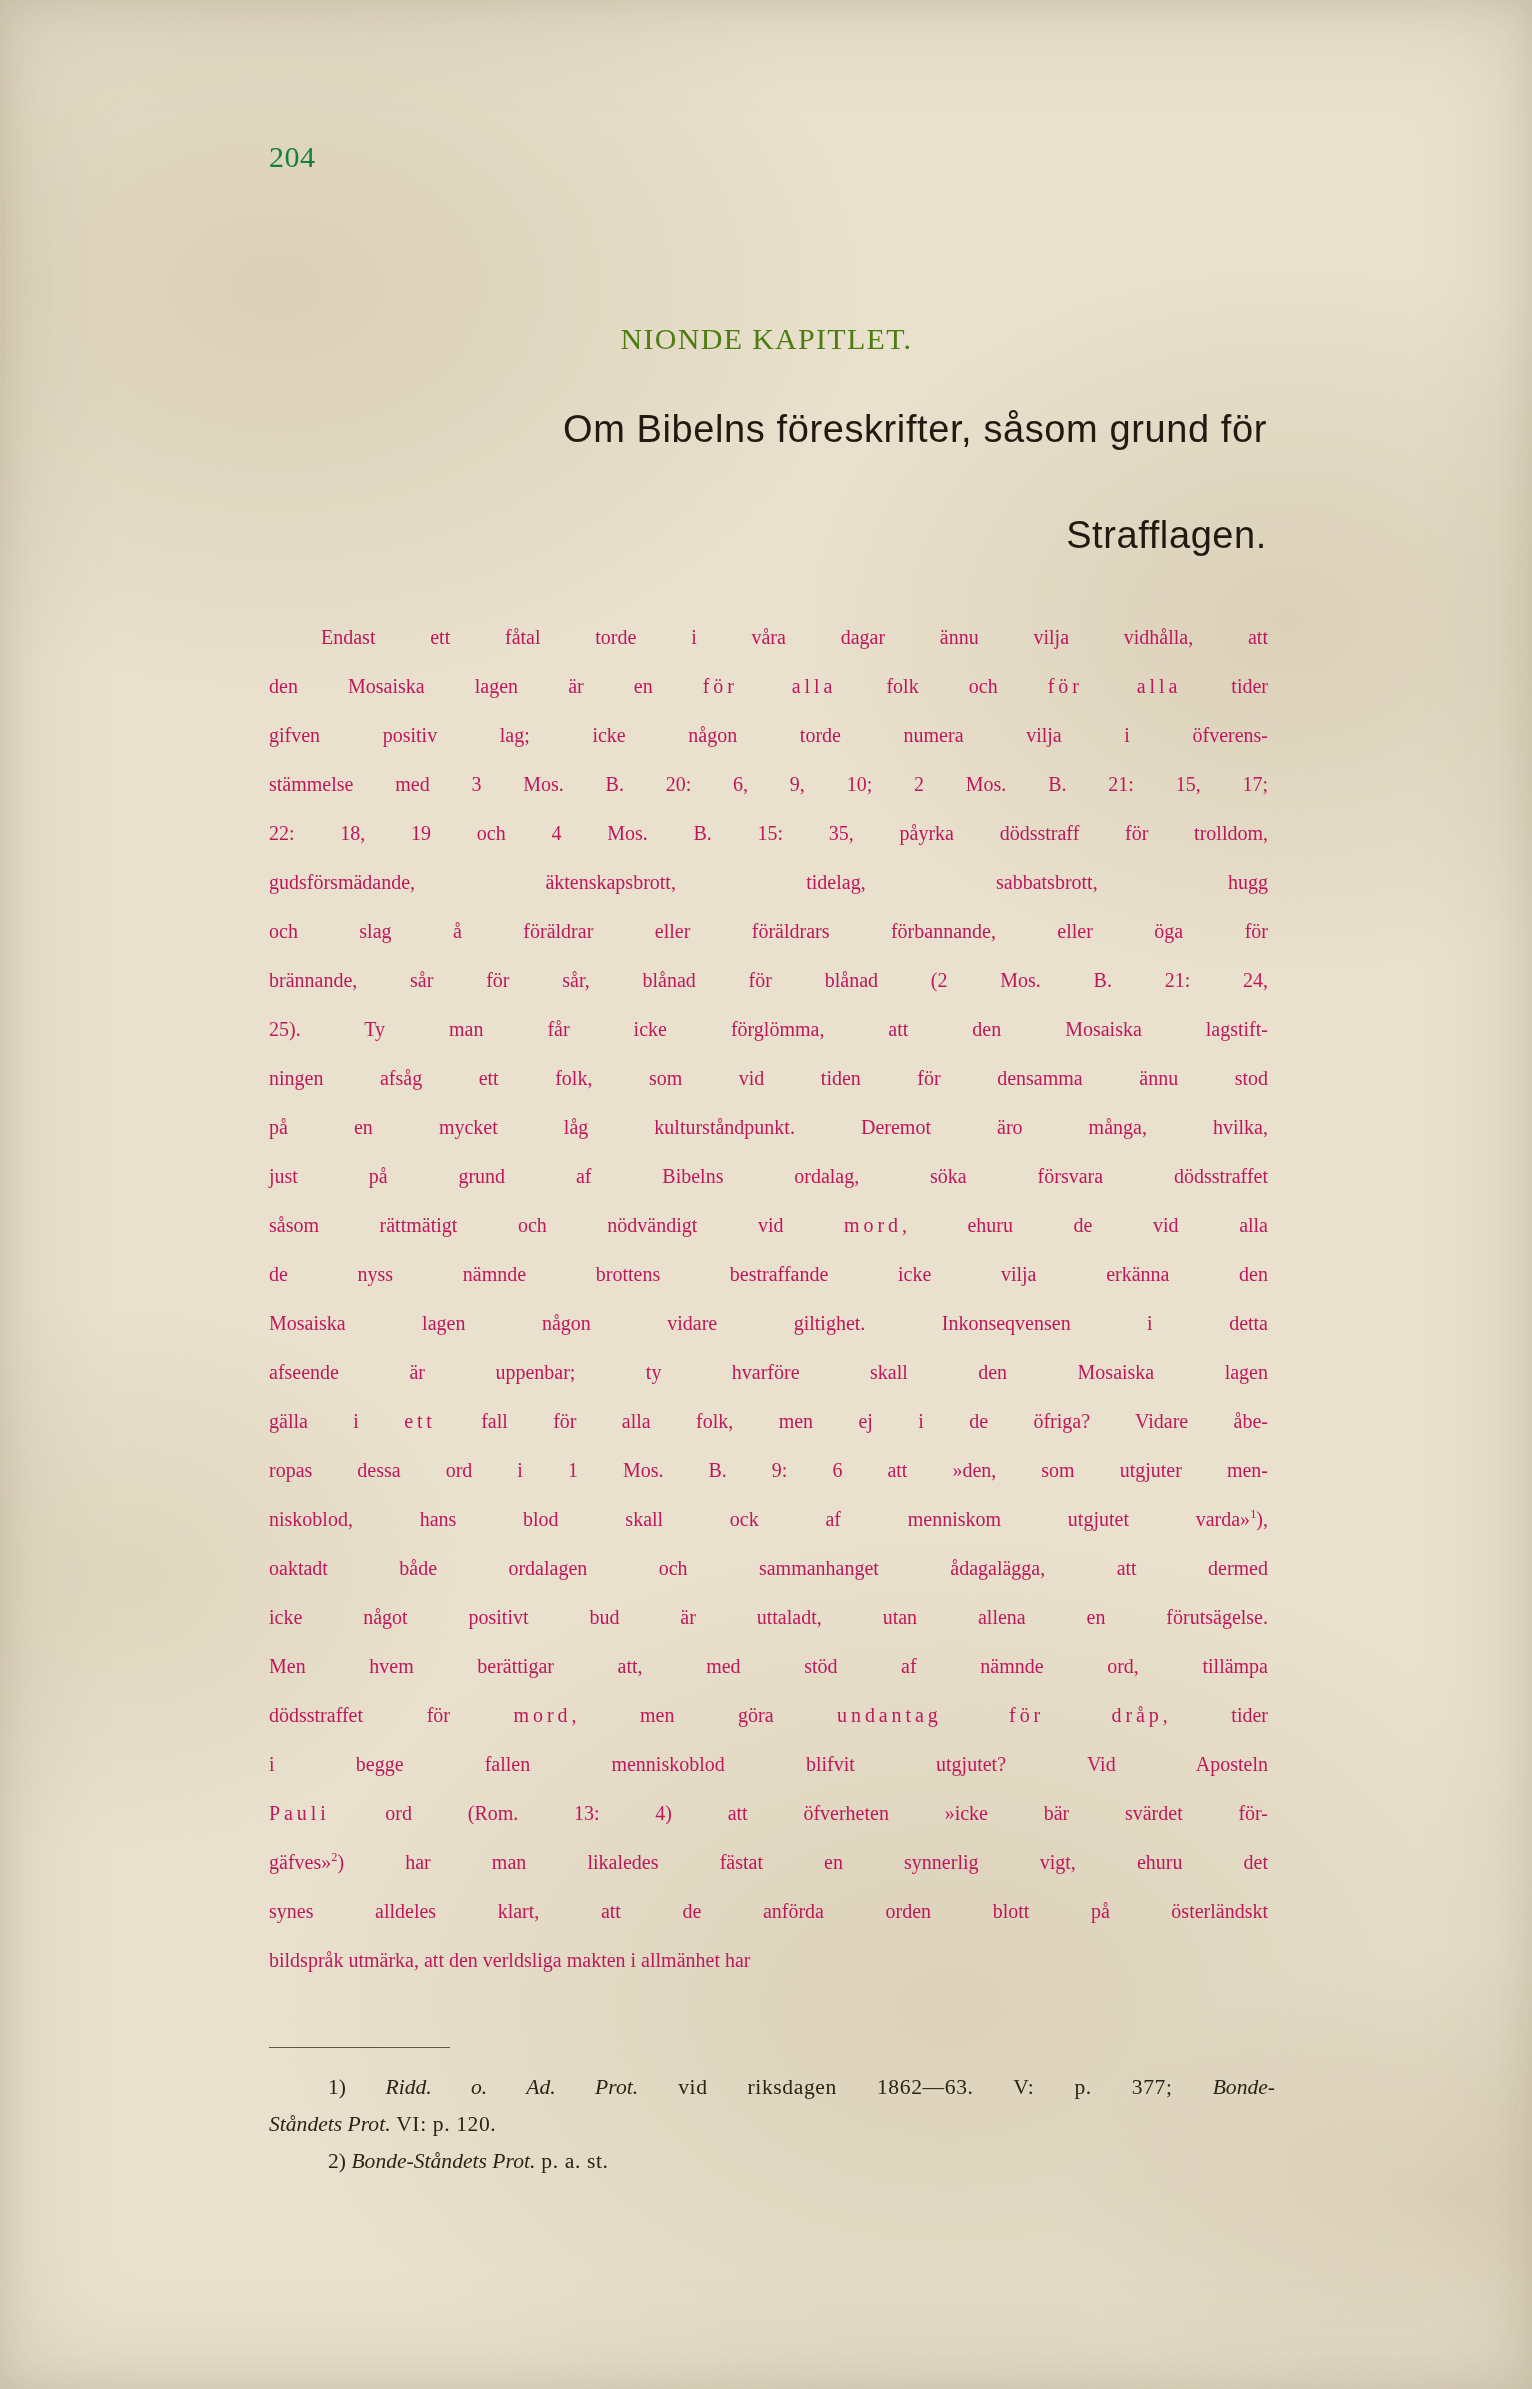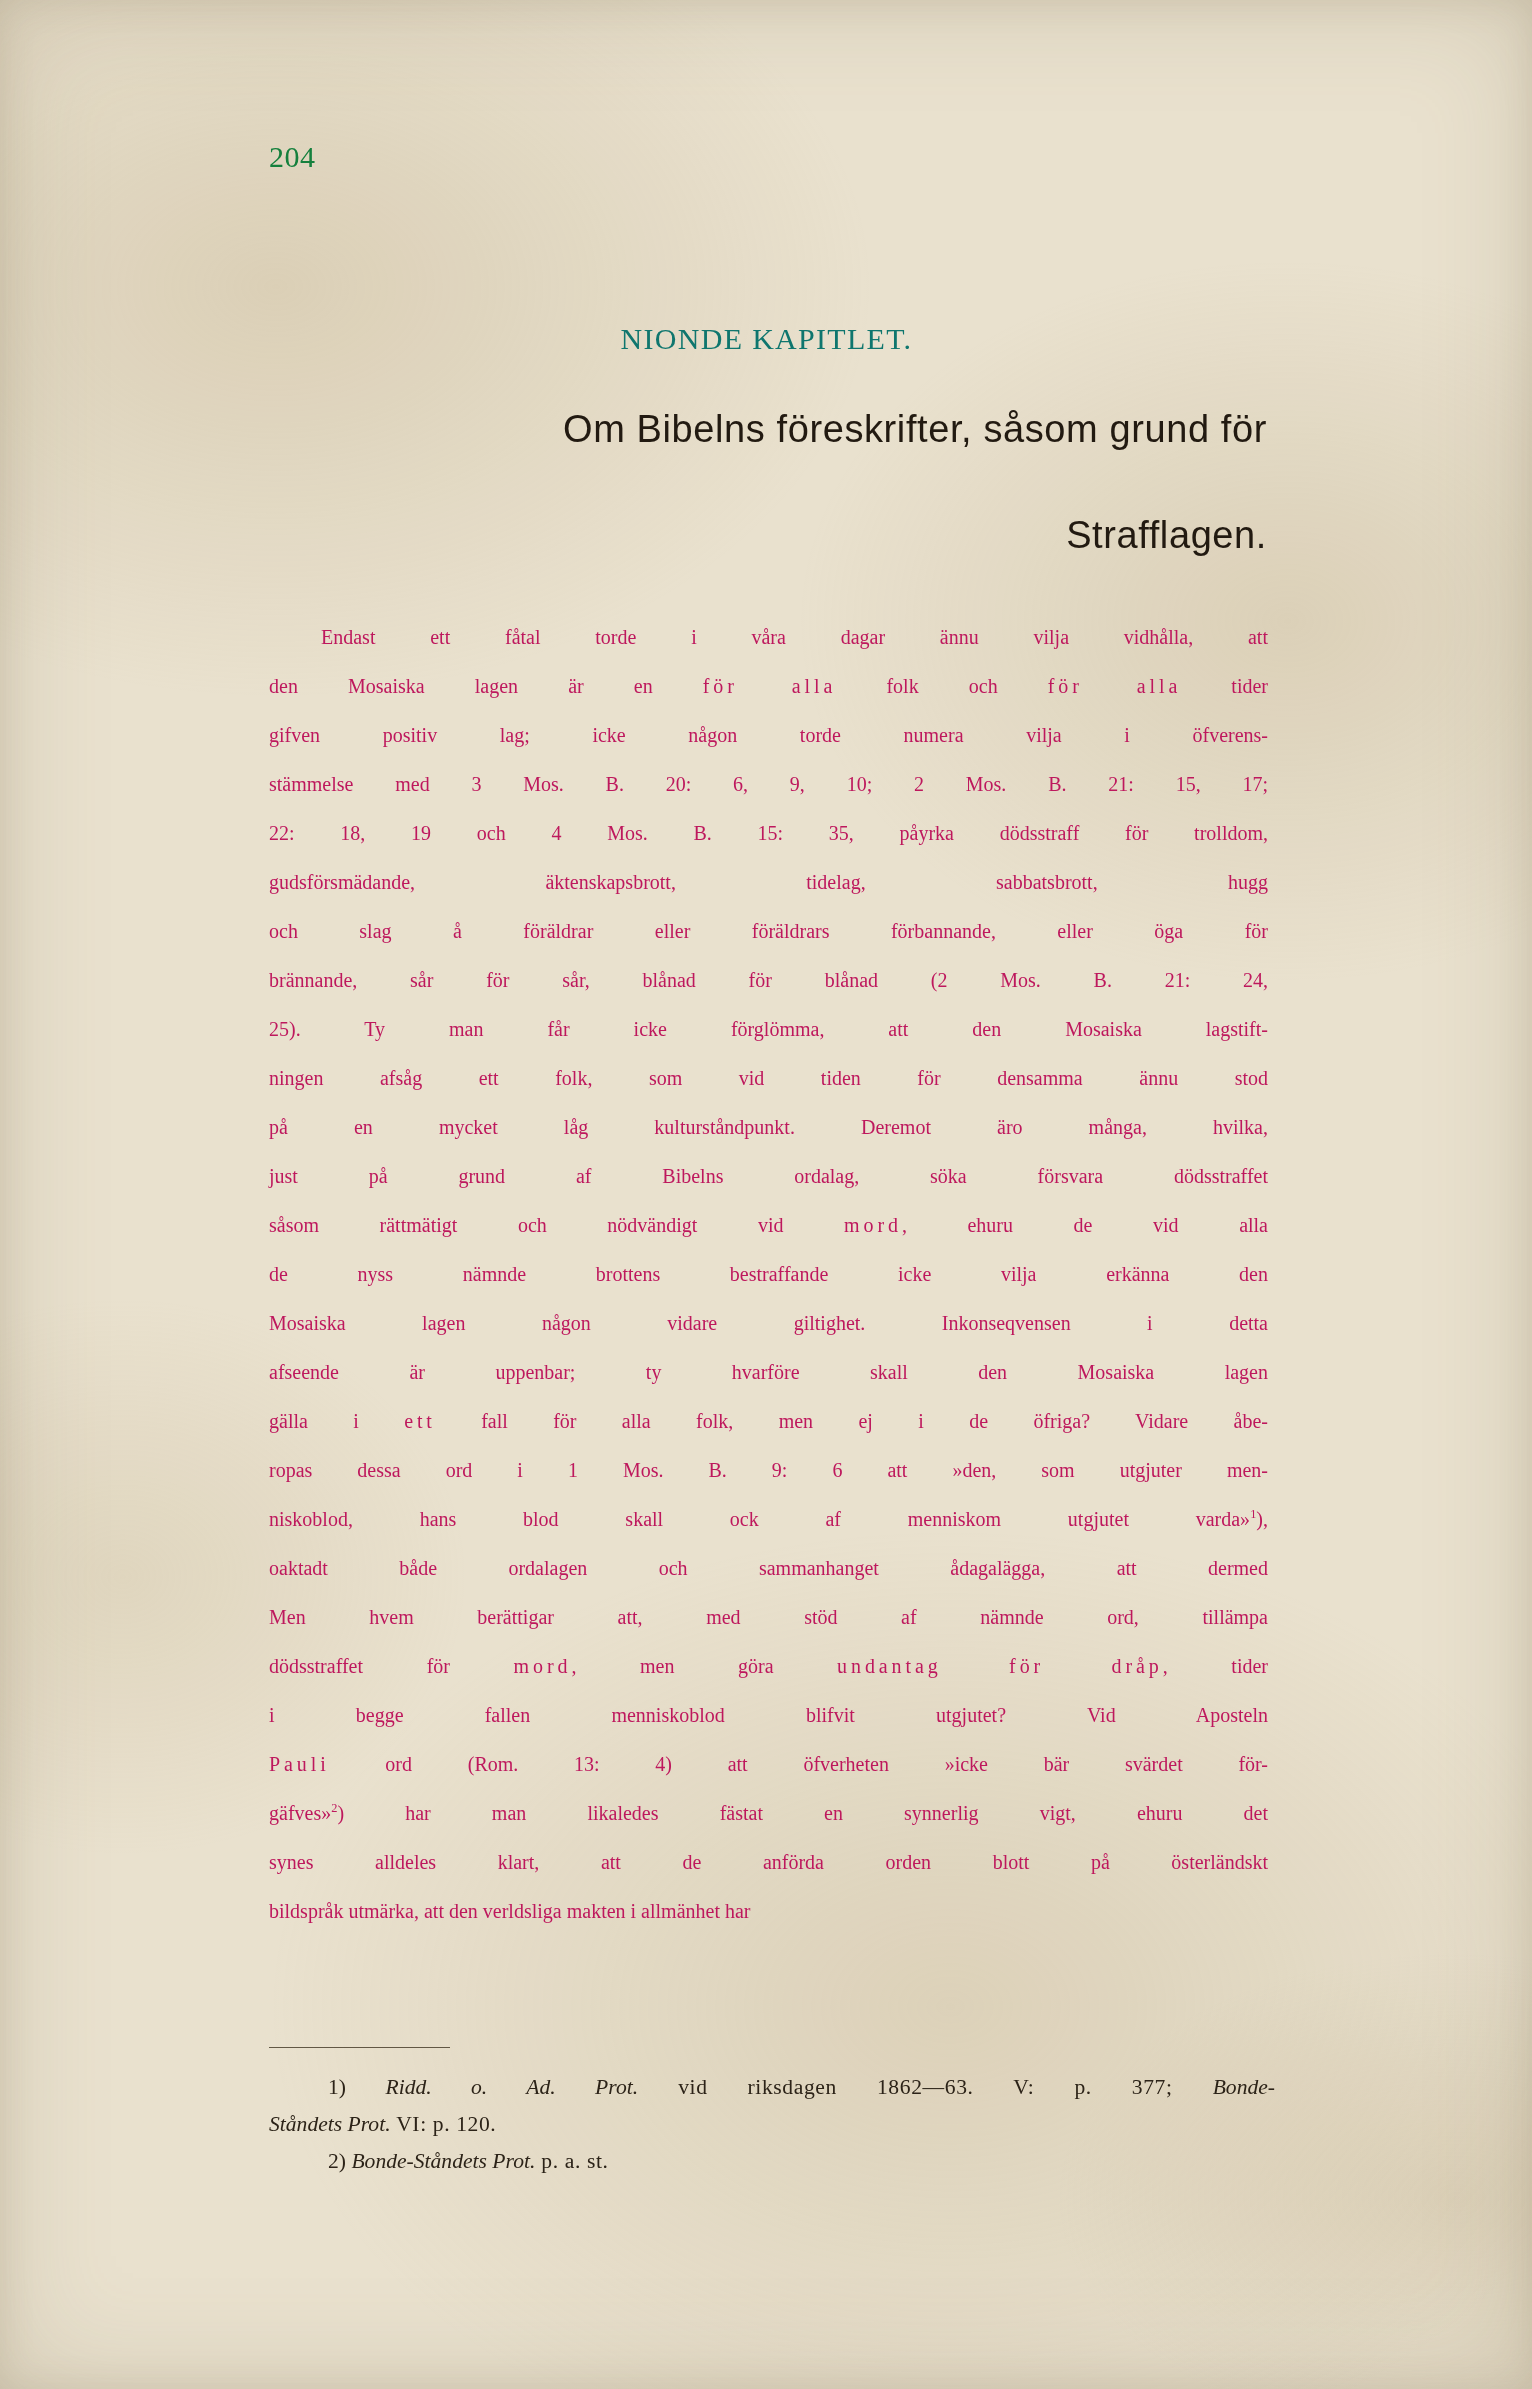--- a/index.html
+++ b/index.html
@@ -57,21 +57,21 @@
   }
 
   .chapter-label {
     position: absolute;
     top: 322px;
     left: 0;
     right: 0;
     text-align: center;
     font-size: 30px;
     letter-spacing: 1.3px;
-    color: #0f766e;
+    color: #4d7c0f;
   }
 
   .chapter-title {
     position: absolute;
     top: 403px;
     left: 263px;
     width: 1004px;
     text-align: right;
     font-family: "Liberation Sans", "DejaVu Sans", sans-serif;
     font-size: 38px;
@@ -175,20 +175,21 @@
           <span class="ln just"><span>på en mycket låg kulturståndpunkt. Deremot äro många, hvilka,</span></span>
           <span class="ln just"><span>just på grund af Bibelns ordalag, söka försvara dödsstraffet</span></span>
           <span class="ln just"><span>såsom rättmätigt och nödvändigt vid </span><span class="sp">mord</span><span>, ehuru de vid alla</span></span>
           <span class="ln just"><span>de nyss nämnde brottens bestraffande icke vilja erkänna den</span></span>
           <span class="ln just"><span>Mosaiska lagen någon vidare giltighet. Inkonseqvensen i detta</span></span>
           <span class="ln just"><span>afseende är uppenbar; ty hvarföre skall den Mosaiska lagen</span></span>
           <span class="ln just"><span>gälla i </span><span class="sp">ett</span><span> fall för alla folk, men ej i de öfriga? Vidare åbe-</span></span>
           <span class="ln just"><span>ropas dessa ord i 1 Mos. B. 9: 6 att »den, som utgjuter men-</span></span>
           <span class="ln just"><span>niskoblod, hans blod skall ock af menniskom utgjutet varda»</span><sup>1</sup><span>),</span></span>
           <span class="ln just"><span>oaktadt både ordalagen och sammanhanget ådagalägga, att dermed</span></span>
+          <span class="ln just"><span>icke något positivt bud är uttaladt, utan allena en förutsägelse.</span></span>
           <span class="ln just"><span>Men hvem berättigar att, med stöd af nämnde ord, tillämpa</span></span>
           <span class="ln just"><span>dödsstraffet för </span><span class="sp">mord</span><span>, men göra </span><span class="sp">undantag för dråp</span><span>, tider</span></span>
           <span class="ln just"><span>i begge fallen menniskoblod blifvit utgjutet? Vid Aposteln</span></span>
           <span class="ln just"><span class="sp">Pauli</span><span> ord (Rom. 13: 4) att öfverheten »icke bär svärdet för-</span></span>
           <span class="ln just"><span>gäfves»</span><sup>2</sup><span>)</span><span> har man likaledes fästat en synnerlig vigt, ehuru det</span></span>
           <span class="ln just"><span>synes alldeles klart, att de anförda orden blott på österländskt</span></span>
           <span class="ln just last"><span>bildspråk utmärka, att den verldsliga makten i allmänhet har</span></span>
         </p>
     </div>
 

